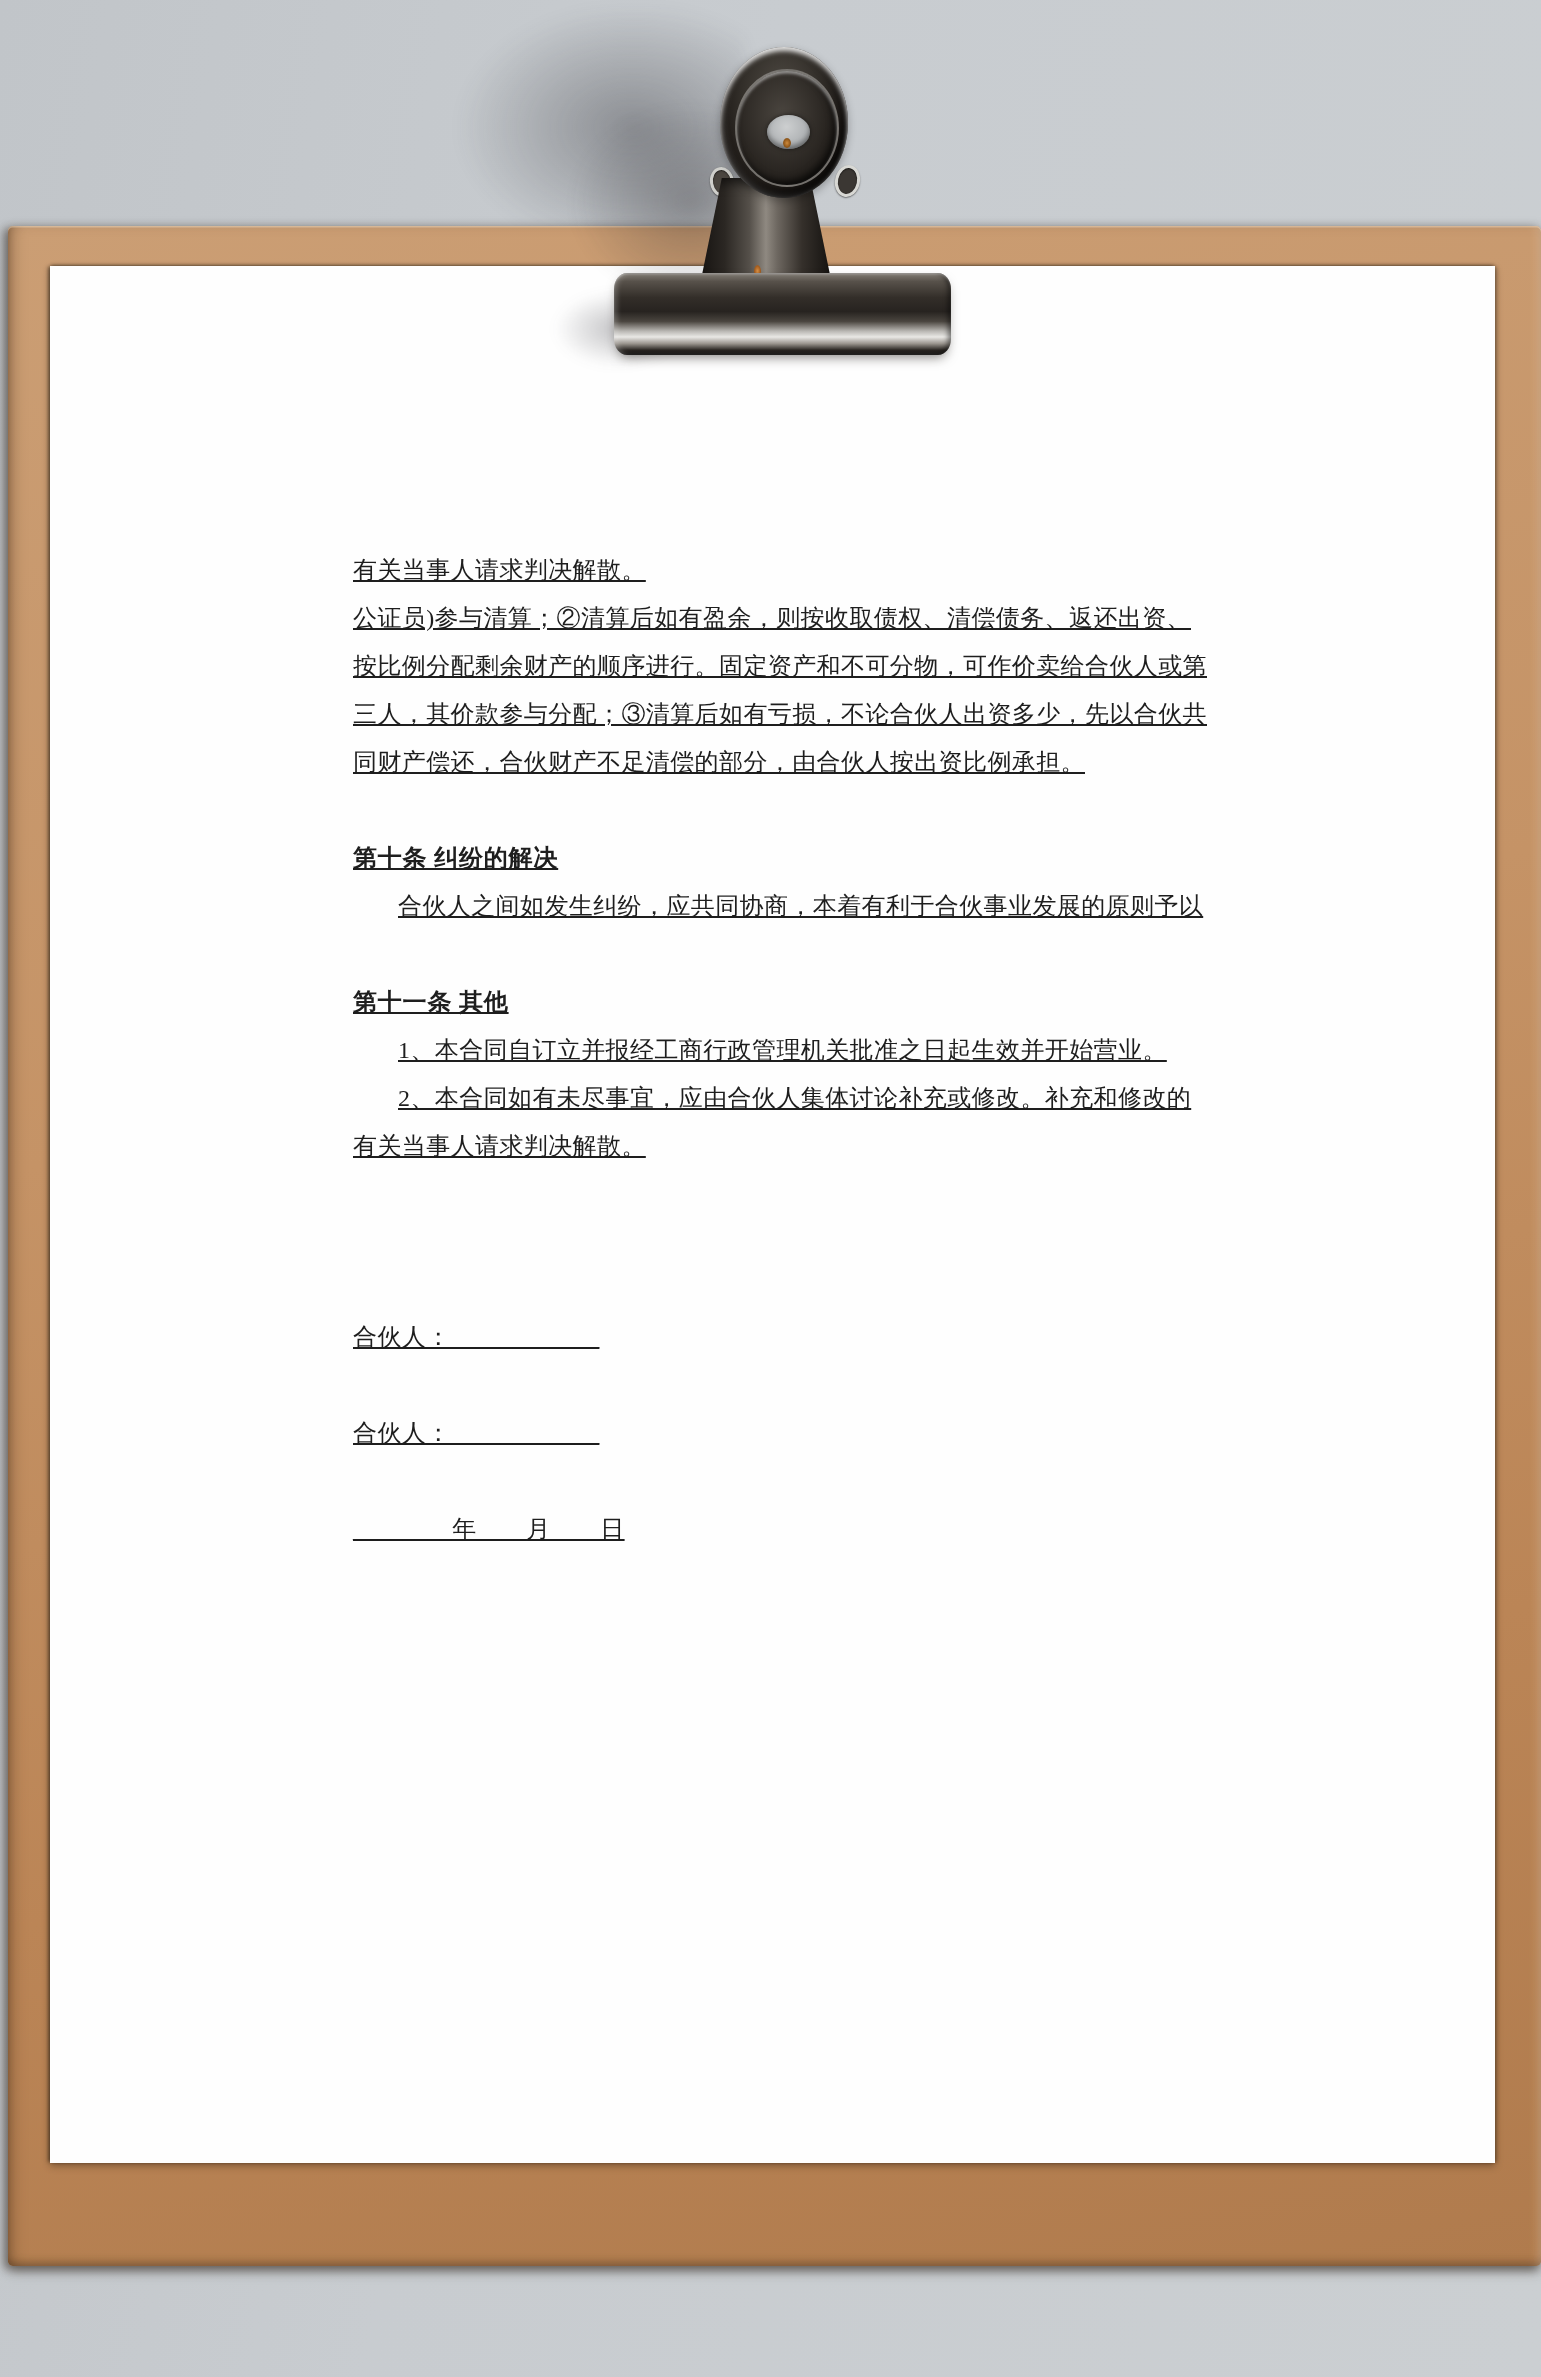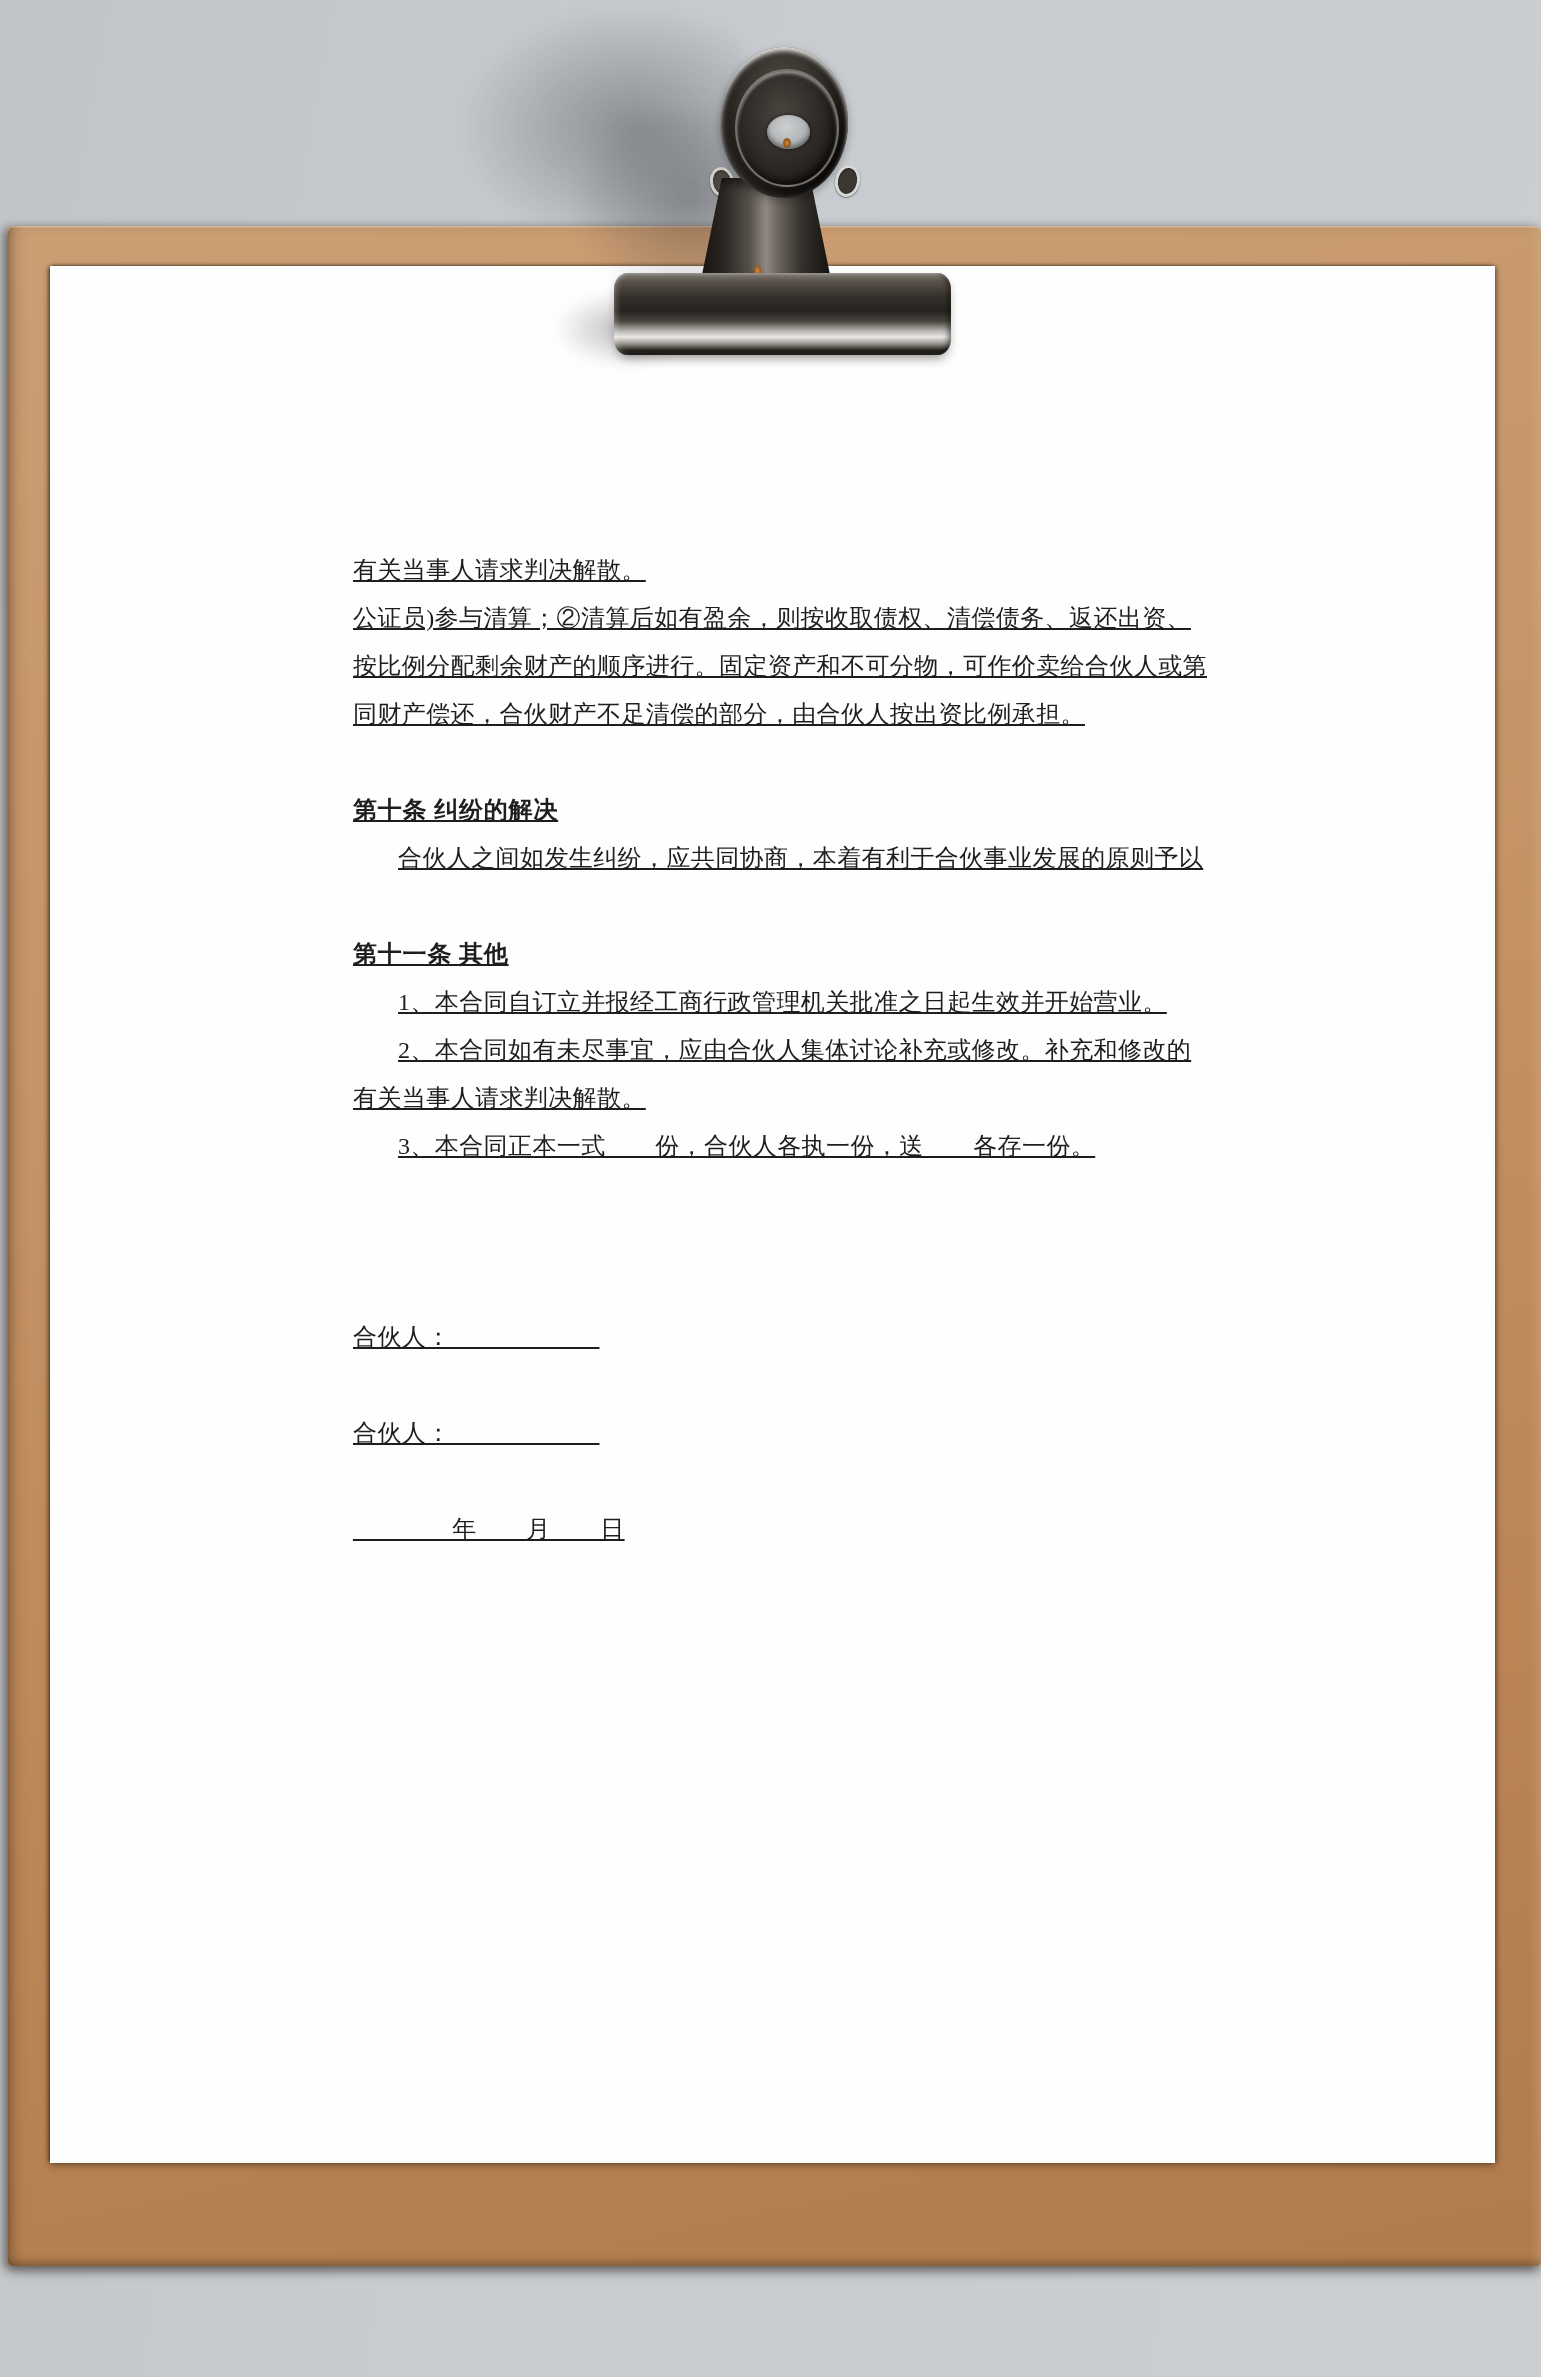--- a/index.html
+++ b/index.html
@@ -119,28 +119,28 @@
 
   <div class="bg-shadow"></div>
 
   <div class="clipboard"></div>
 
   <div class="paper">
     <div class="text-col">
       <div class="line">有关当事人请求判决解散。</div>
       <div class="line">公证员)参与清算；②清算后如有盈余，则按收取债权、清偿债务、返还出资、</div>
       <div class="line">按比例分配剩余财产的顺序进行。固定资产和不可分物，可作价卖给合伙人或第</div>
+      <div class="line">三人，其价款参与分配；③清算后如有亏损，不论合伙人出资多少，先以合伙共</div>
       <div class="line">同财产偿还，合伙财产不足清偿的部分，由合伙人按出资比例承担。</div>
       <div class="line heading gap1">第十条 纠纷的解决</div>
       <div class="line indent">合伙人之间如发生纠纷，应共同协商，本着有利于合伙事业发展的原则予以</div>
       <div class="line heading gap1">第十一条 其他</div>
       <div class="line indent">1、本合同自订立并报经工商行政管理机关批准之日起生效并开始营业。</div>
       <div class="line indent">2、本合同如有未尽事宜，应由合伙人集体讨论补充或修改。补充和修改的</div>
       <div class="line">有关当事人请求判决解散。</div>
-      <div class="line indent">3、本合同正本一式____份，合伙人各执一份，送____各存一份。</div>
       <div class="line gap3">合伙人：____________</div>
       <div class="line gap1">合伙人：____________</div>
       <div class="line gap1">________年____月____日</div>
     </div>
   </div>
 
   <div>
     <div class="clip-part clip-shadow-mid"></div>
     <div class="clip-part clip-shadow-bar"></div>
     <div class="clip-part clip-ear-left"></div>

